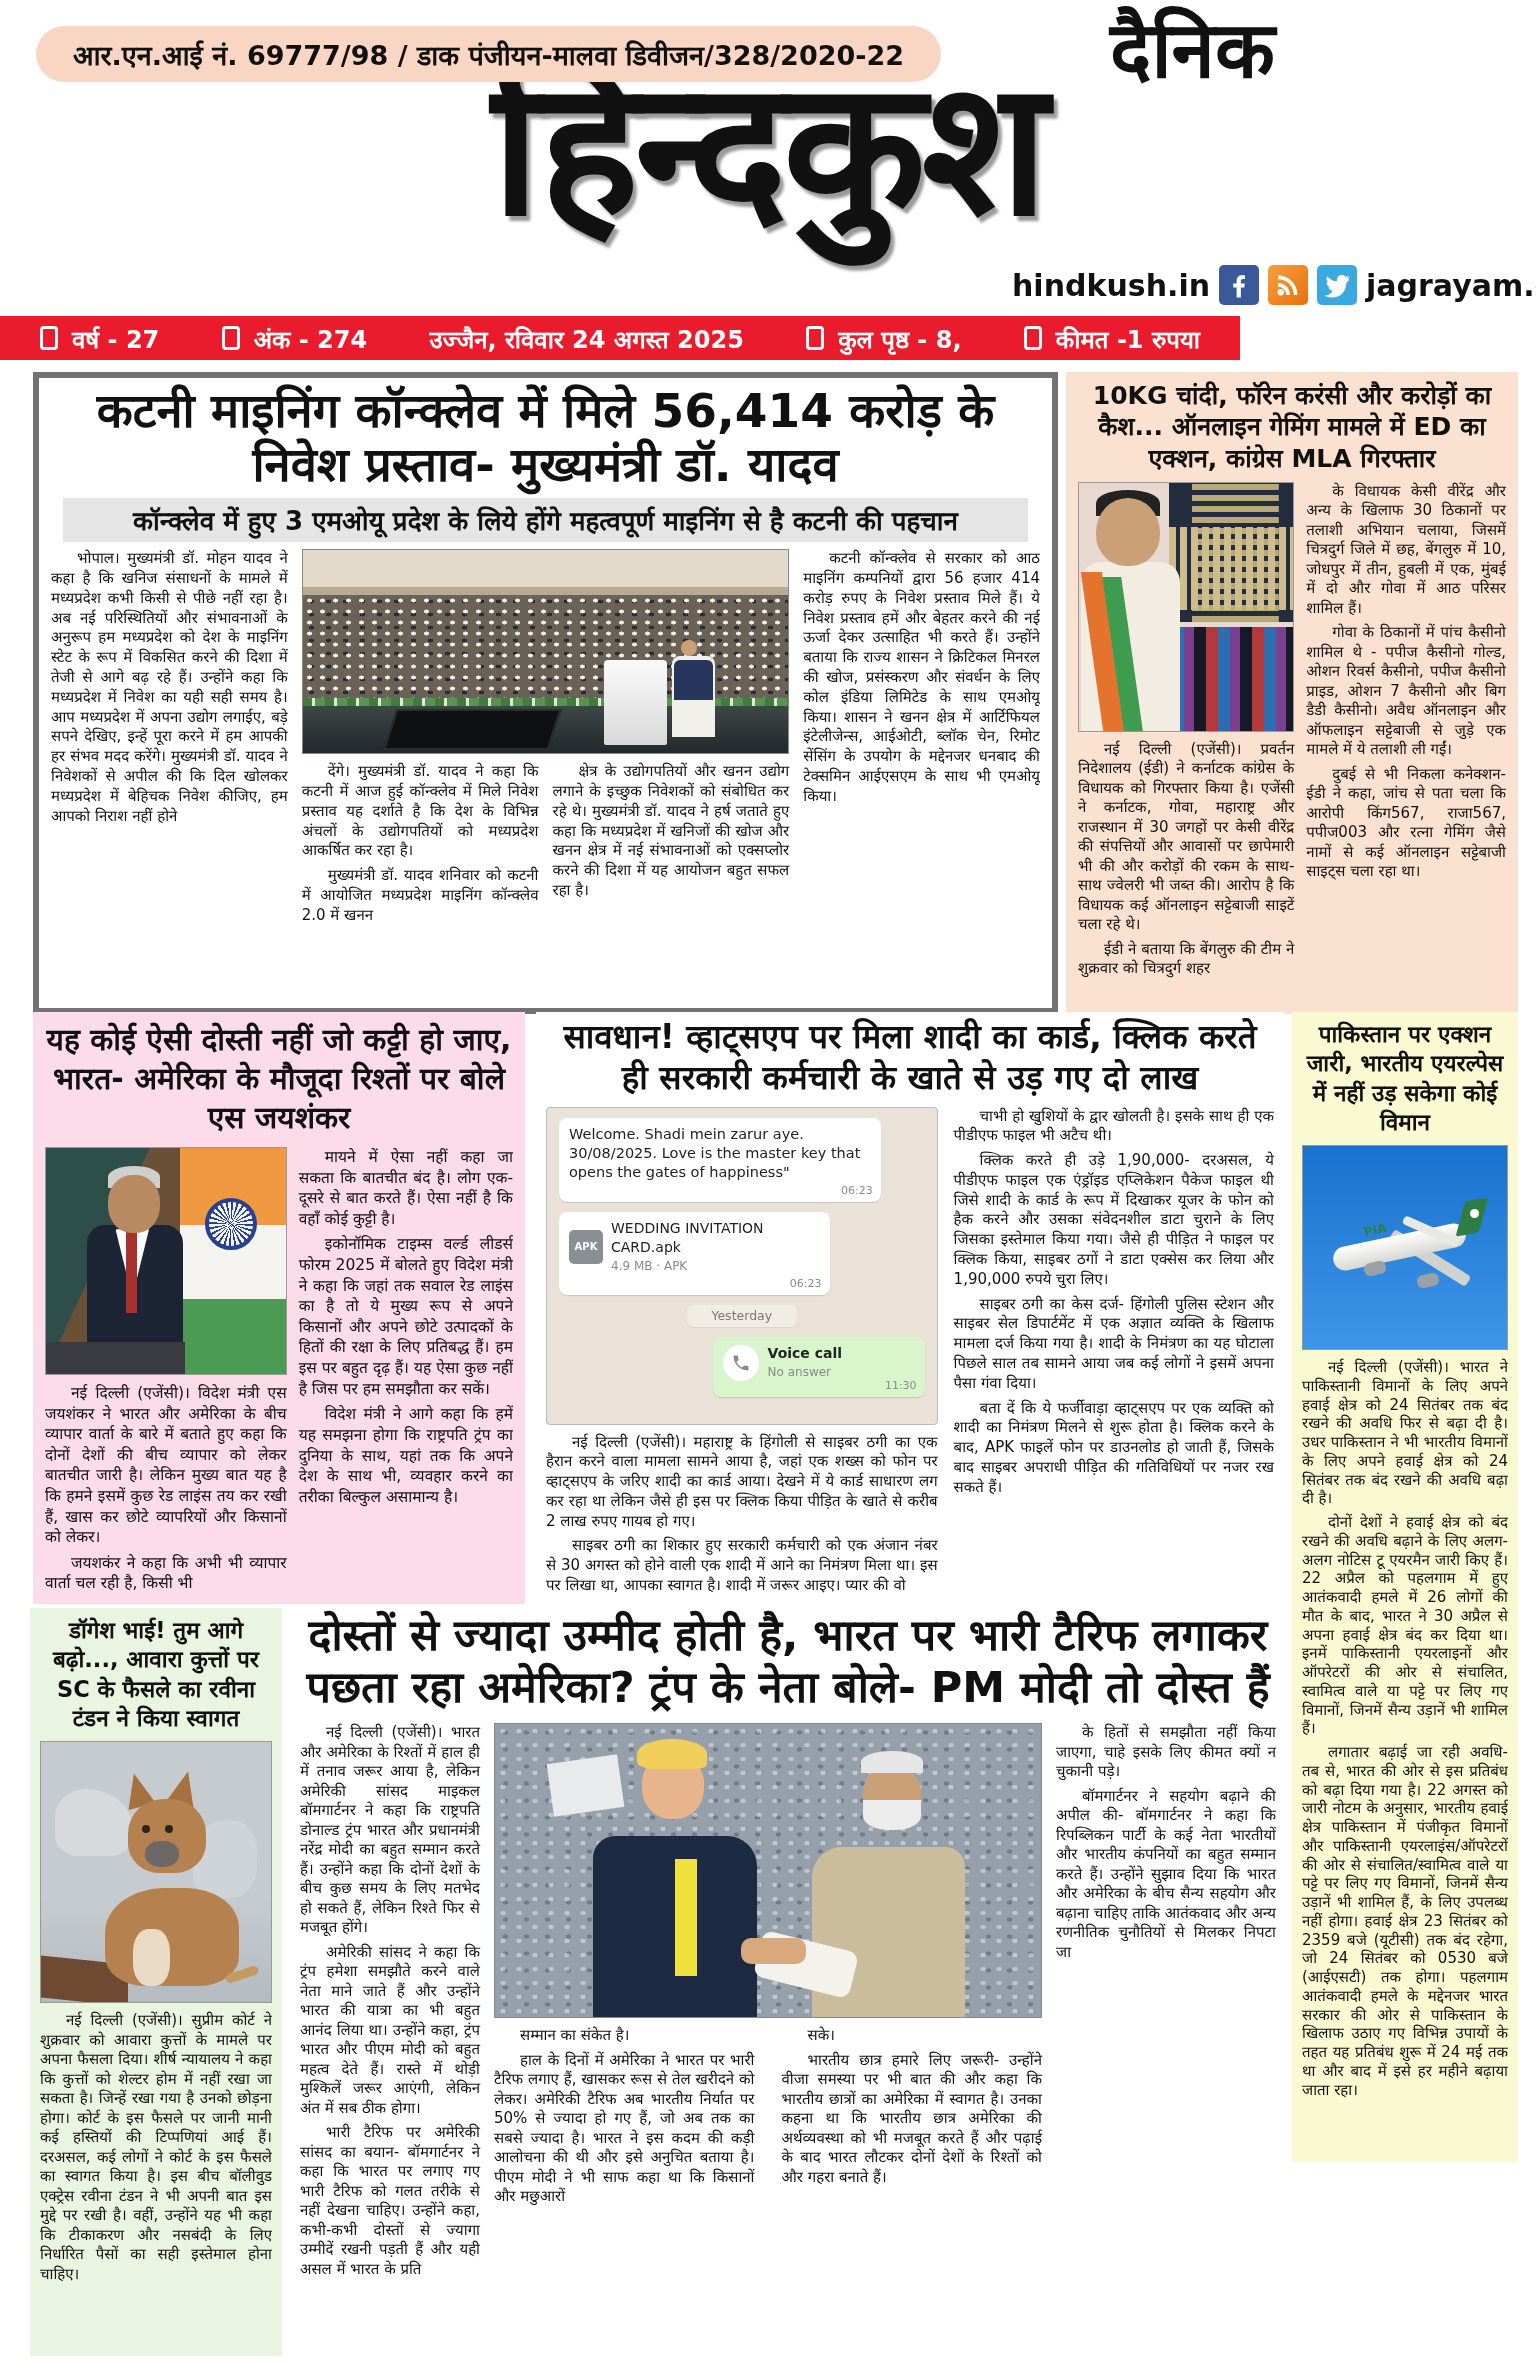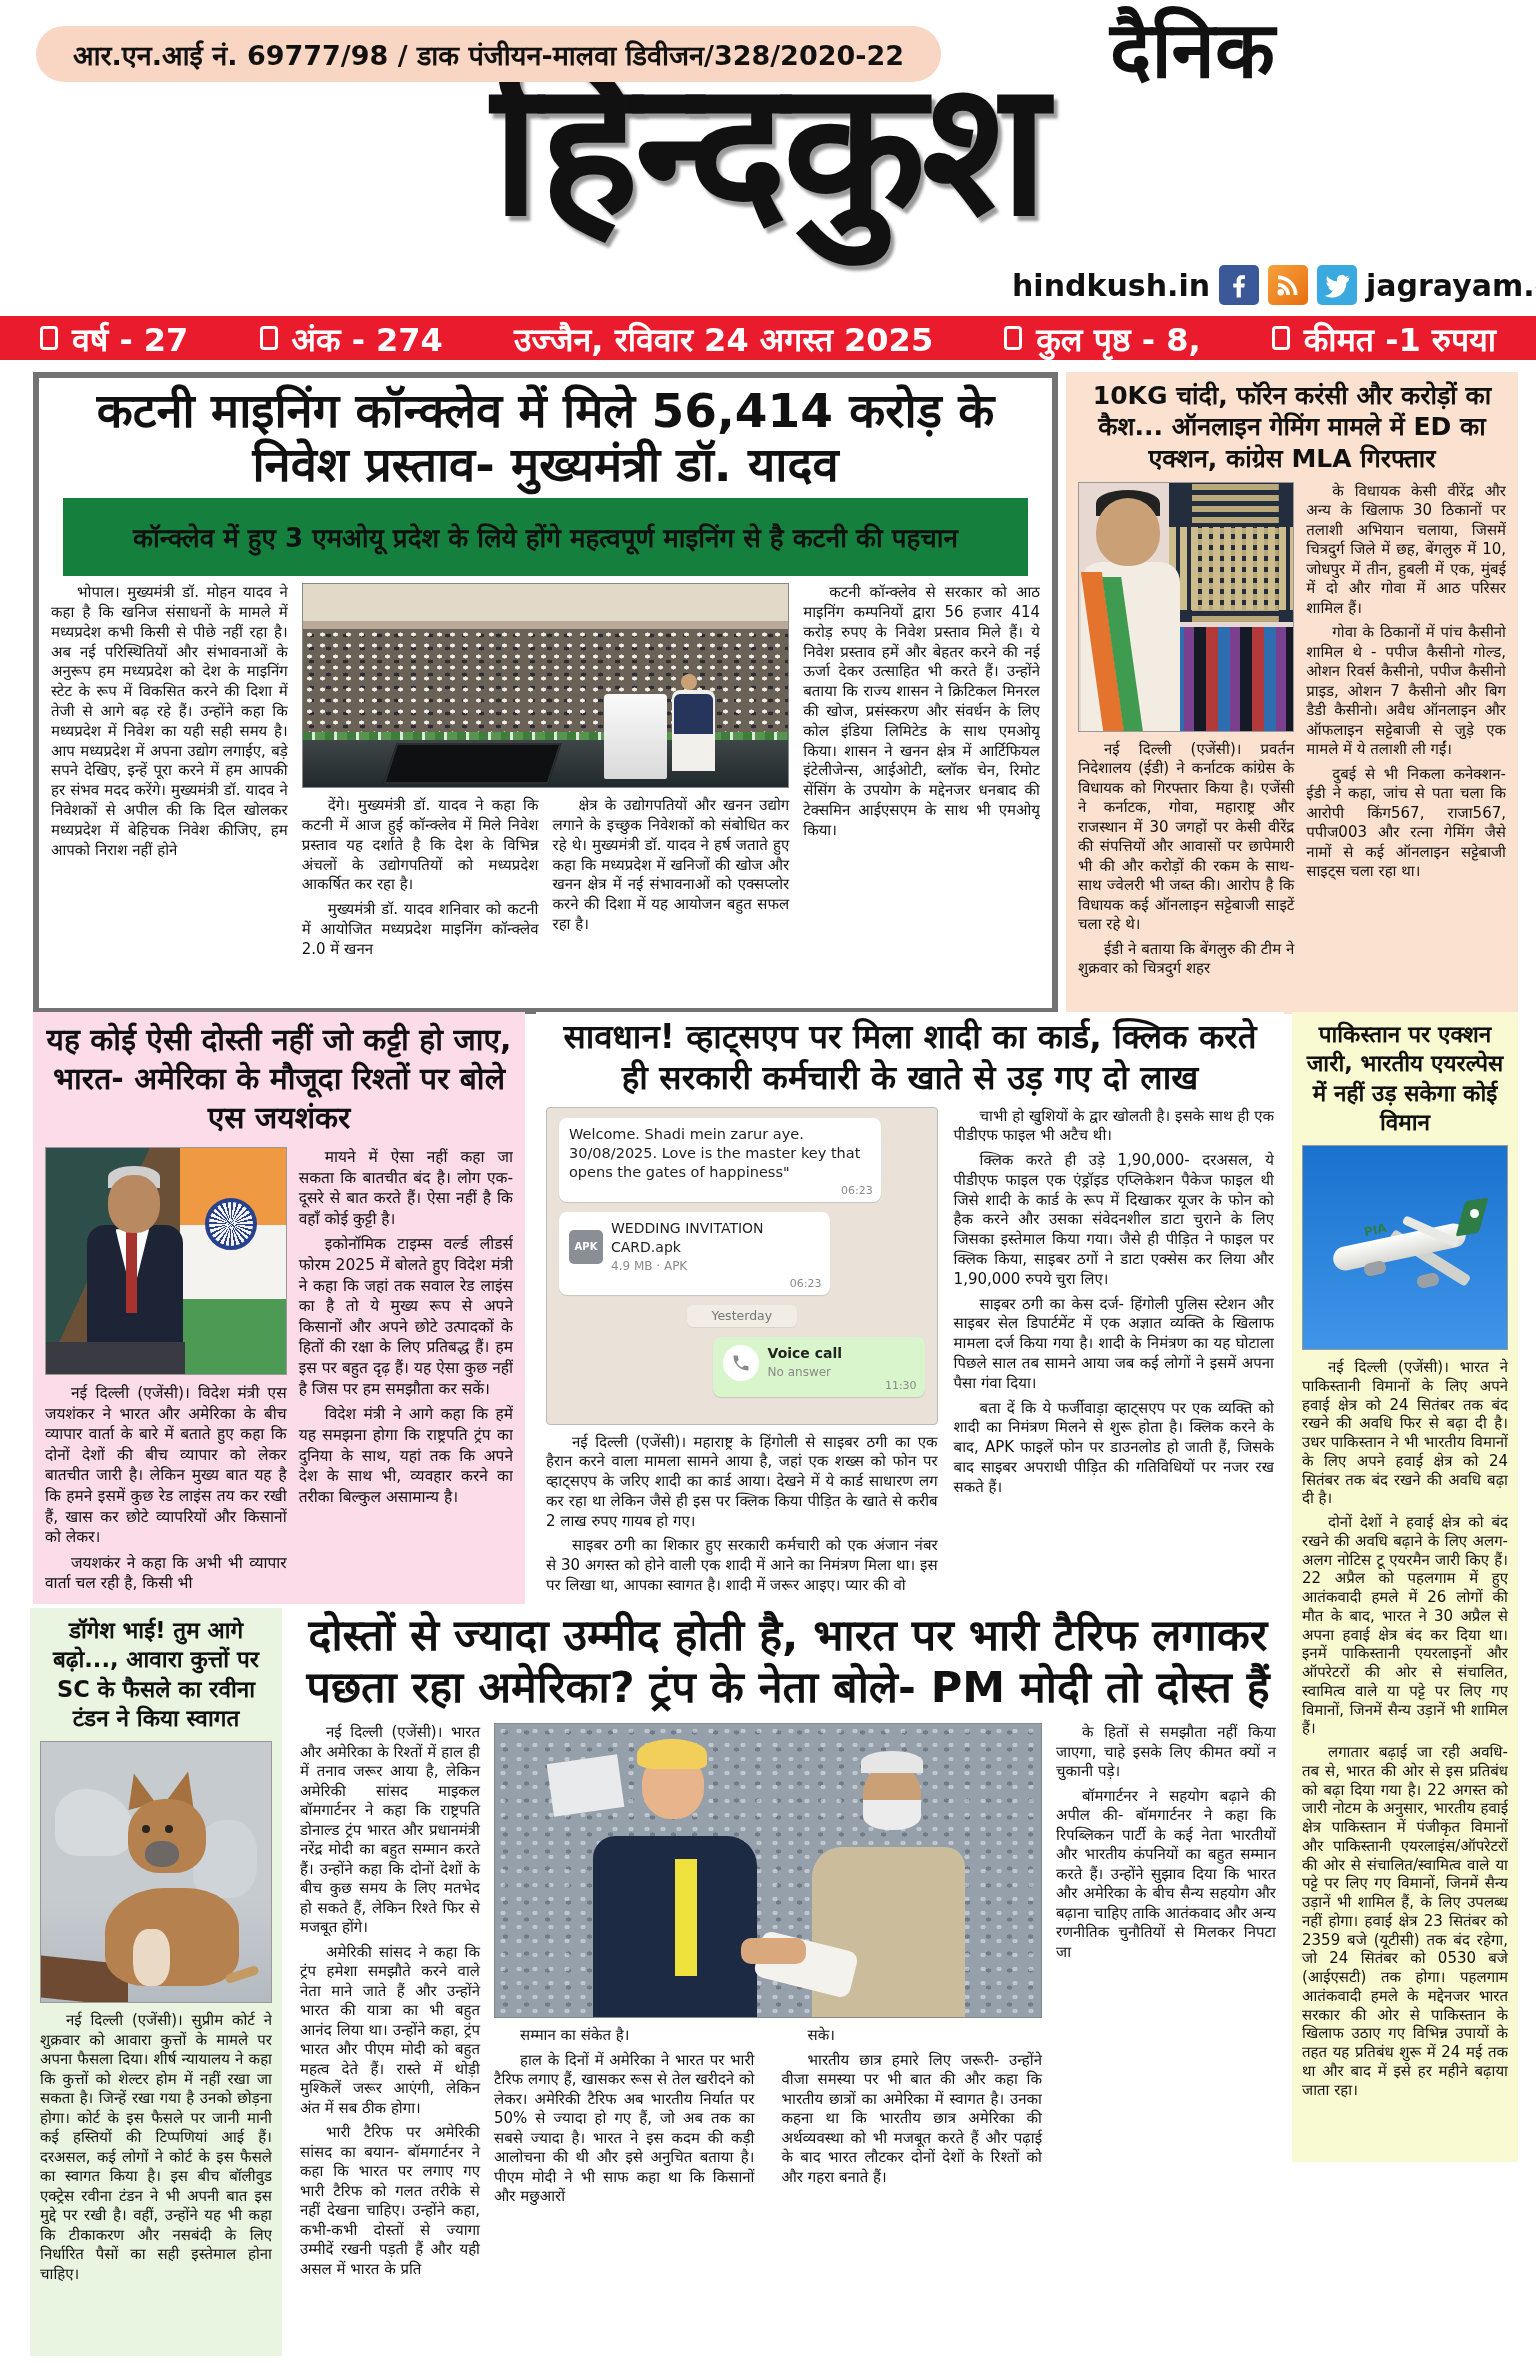--- a/index.html
+++ b/index.html
@@ -15,35 +15,35 @@
               letter-spacing:-4px; white-space:nowrap; z-index:1; text-shadow:4px 5px 3px #9a9a9a; }
   .webrow { left:1012px; top:262px; height:46px; display:flex; align-items:center; gap:9px; z-index:3; }
   .webrow .url { font-size:30px; font-weight:bold; }
   .sicon { width:40px; height:40px; border-radius:5px; display:flex; align-items:center; justify-content:center; }
   .sicon svg { width:30px; height:30px; }
   .fb { background:#3b5998; }
   .rss { background:linear-gradient(135deg,#f6a13c,#e86f10); }
   .tw { background:#3aa9e0; }
 
   
-  .infobar { left:0; top:316px; width:1536px; height:44px; background:#ea1b2d; display:flex; align-items:center;
-             color:#fff; font-size:32px; font-weight:bold; padding:3px 40px; }
+  .infobar { left:0; top:316px; width:1240px; height:44px; background:#ea1b2d; display:flex; align-items:center;
+             color:#fff; font-size:24px; font-weight:bold; padding:3px 40px; }
   .info-item { display:flex; align-items:center; gap:14px; }
   .sq { width:18px; height:24px; border:3.5px solid #fff; border-radius:4px; display:inline-block; }
   .infobar .sp { flex:1; }
 
   
   .art { overflow:hidden; }
   .art p { margin:0 0 5px; text-indent:26px; text-align:justify; }
   .hl { font-weight:bold; text-align:center; }
 
   
   .mining { left:33px; top:372px; width:1025px; height:642px; border:6px solid #737373; background:#fff; padding:6px 12px; }
   .mining .hl1 { font-size:47px; line-height:1.14; }
-  .mining .sub { margin:7px 12px; background:#15803d; font-size:26px; font-weight:bold; text-align:center; padding:21px 0; }
+  .mining .sub { margin:7px 12px; background:#e5e5e5; font-size:26px; font-weight:bold; text-align:center; padding:4px 0; }
   .mining-body { display:grid; grid-template-columns:1fr 1fr 1fr 1fr; grid-template-rows:205px auto; column-gap:14px; row-gap:8px;
                  font-size:15px; line-height:1.32; height:438px; overflow:hidden; }
   .m-c1 { grid-column:1; grid-row:1 / 3; }
   .m-photo { grid-column:2 / 4; grid-row:1; }
   .m-c2 { grid-column:2; grid-row:2; }
   .m-c3 { grid-column:3; grid-row:2; }
   .m-c4 { grid-column:4; grid-row:1 / 3; }
 
   
   .conf { position:relative; width:100%; height:205px; border:1px solid #888; overflow:hidden;

